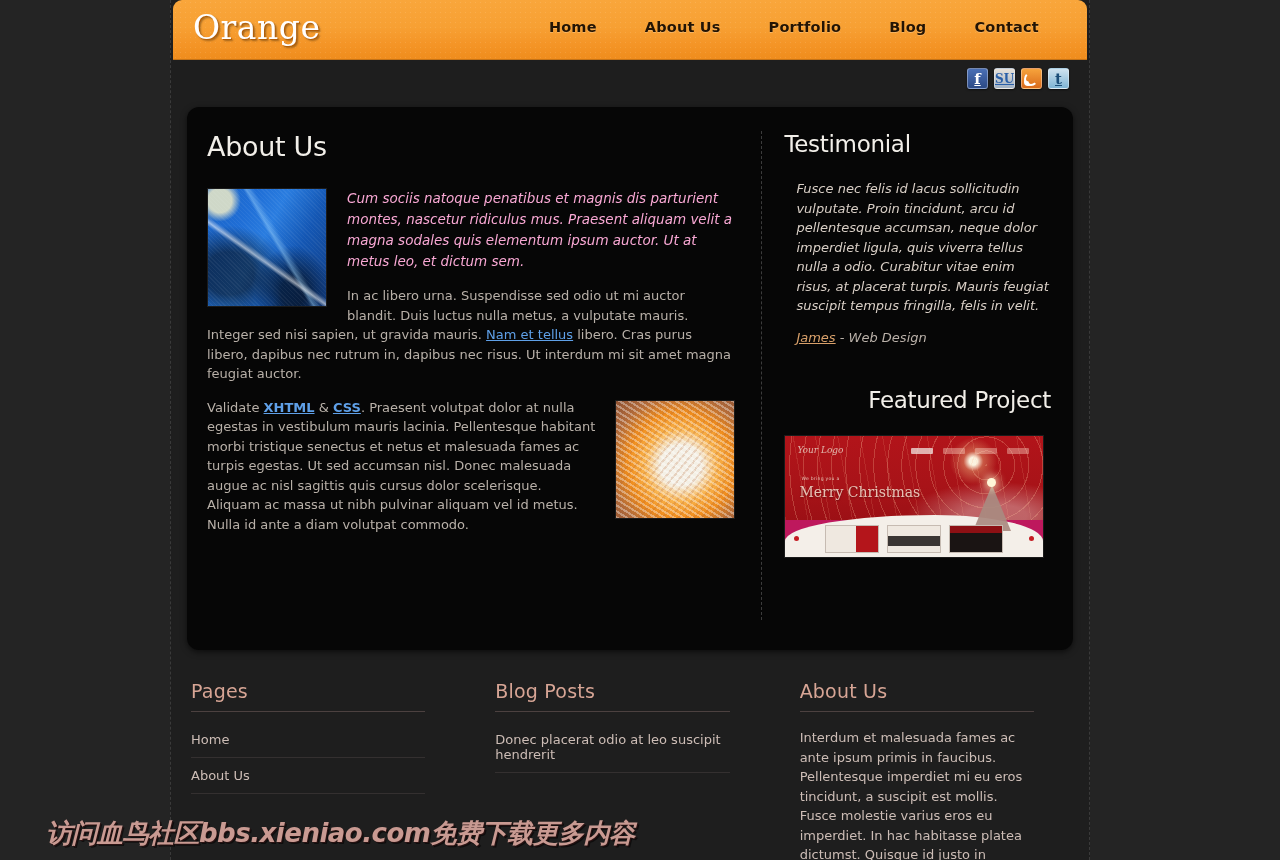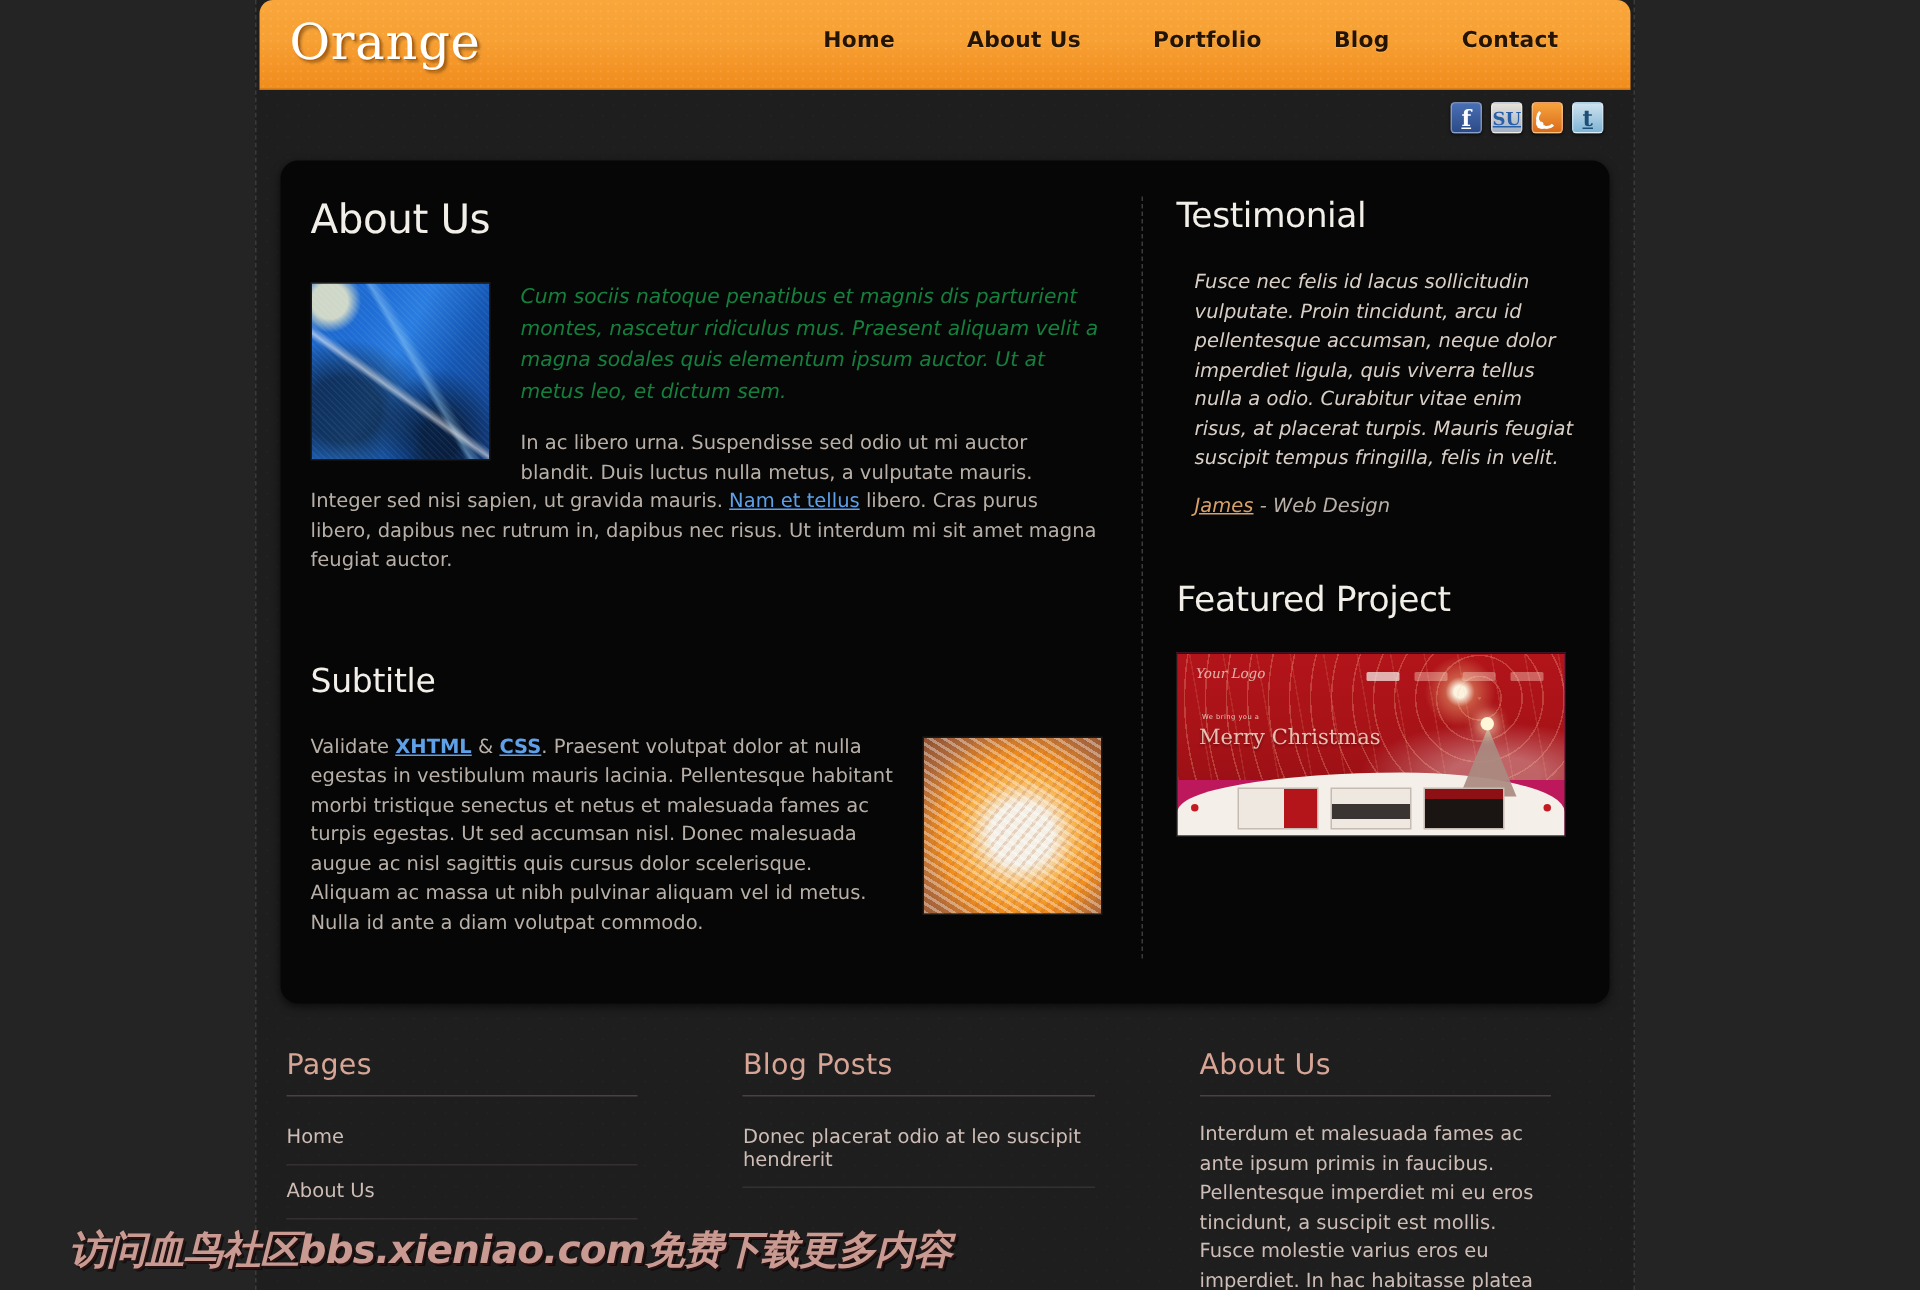--- a/index.html
+++ b/index.html
@@ -154,31 +154,31 @@
   }
   h2.sub {
     font-family: "DejaVu Sans", "Liberation Sans", sans-serif;
     font-weight: 400;
     font-size: 22px;
     color: #f2efe9;
     margin: 44px 0 22px 0;
     letter-spacing: -.2px;
   }
   #sidebar h2.sec { font-size: 23px; margin-bottom: 22px; }
-  #sidebar h2.sec.second { margin-top: 42px; }
+  #sidebar h2.sec.second { margin-top: 42px; text-align: right; }
 
   p {
     font-size: 13px;
     line-height: 19.5px;
     color: #b8b0a8;
     margin-bottom: 14px;
   }
   p.lead {
     font-style: italic;
-    color: #15803d;
+    color: #f9a8d4;
     font-size: 13.5px;
     line-height: 21px;
   }
   a.inline {
     color: #5fa0e8;
   }
 
   .thumb-left {
     float: left;
     width: 120px; height: 119px;
@@ -413,21 +413,20 @@
       <div class="thumb-left img-blue"></div>
 
       <p class="lead">Cum sociis natoque penatibus et magnis dis parturient montes, nascetur ridiculus mus. Praesent aliquam velit a magna sodales quis elementum ipsum auctor. Ut at metus leo, et dictum sem.</p>
 
       <p>
         <span>In ac libero urna. Suspendisse sed odio ut mi auctor blandit. Duis luctus nulla metus, a vulputate mauris. Integer sed nisi sapien, ut gravida mauris. </span><a href="#" class="inline">Nam et tellus</a><span> libero. Cras purus libero, dapibus nec rutrum in, dapibus nec risus. Ut interdum mi sit amet magna feugiat auctor.</span>
       </p>
 
       <div class="clear"></div>
 
-      <h2 class="sub">Subtitle</h2>
 
       <div class="thumb-right img-orange"></div>
 
 
       <p>
         <span>Validate </span><a href="#" class="inline" style="font-weight:bold">XHTML</a><span> &amp; </span><a href="#" class="inline" style="font-weight:bold">CSS</a><span>. Praesent volutpat dolor at nulla egestas in vestibulum mauris lacinia. Pellentesque habitant morbi tristique senectus et netus et malesuada fames ac turpis egestas. Ut sed accumsan nisl. Donec malesuada augue ac nisl sagittis quis cursus dolor scelerisque. Aliquam ac massa ut nibh pulvinar aliquam vel id metus. Nulla id ante a diam volutpat commodo.</span>
       </p>
 
       <div class="clear"></div>
     </div>

